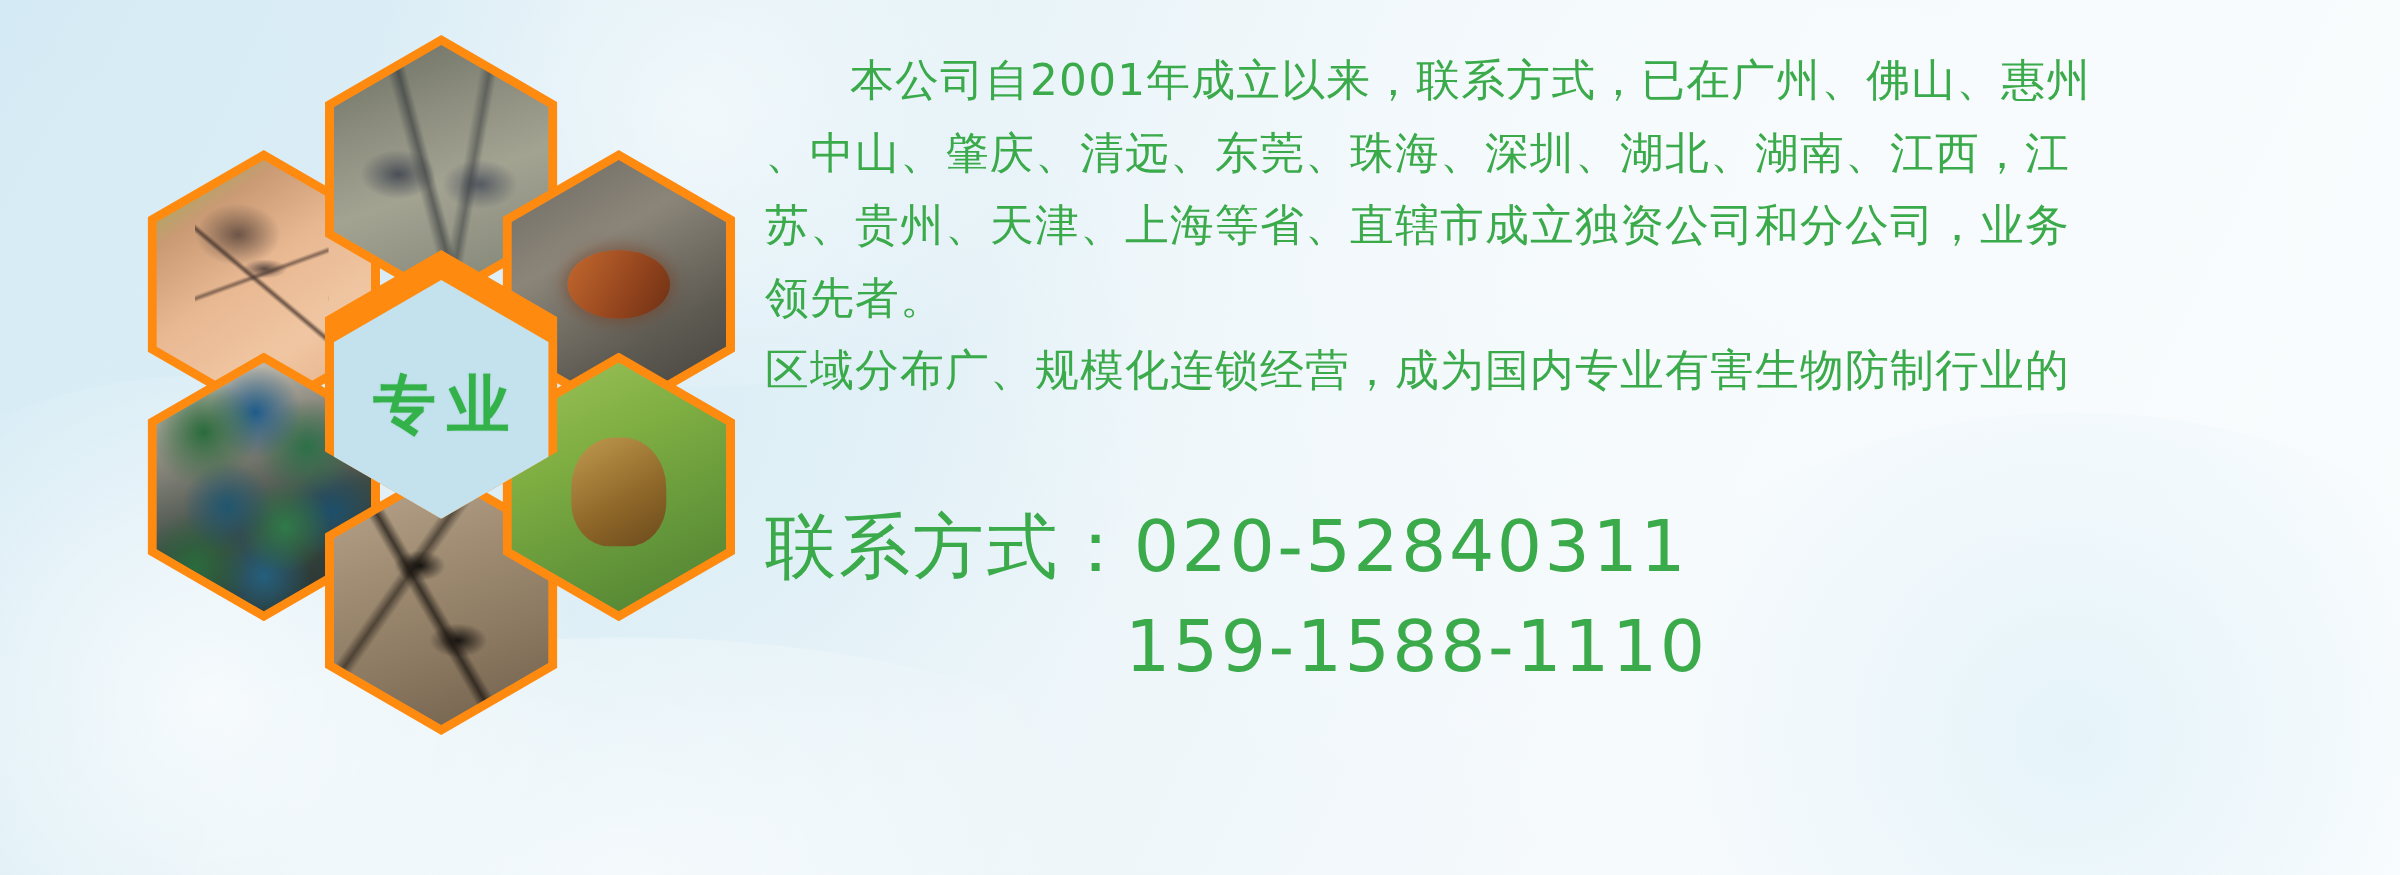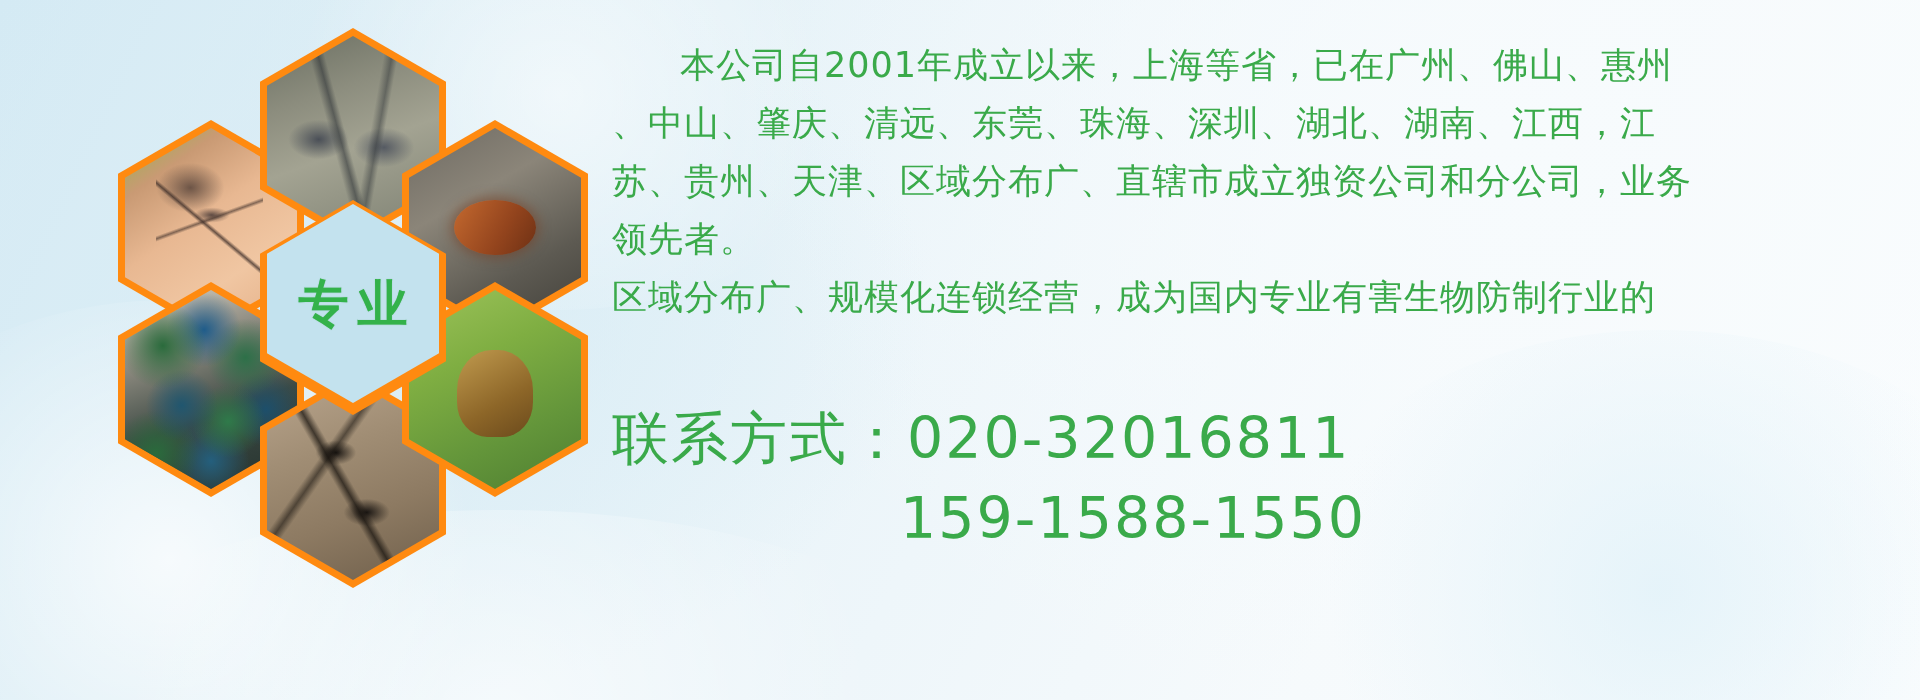--- a/index.html
+++ b/index.html
@@ -166,21 +166,21 @@
   .hex-logo {
     position: absolute;
     width: 186px;
     height: 215px;
     -webkit-clip-path: polygon(50% 0%, 100% 25%, 100% 75%, 50% 100%, 0% 75%, 0% 25%);
     clip-path: polygon(50% 0%, 100% 25%, 100% 75%, 50% 100%, 0% 75%, 0% 25%);
     background: #ff8a10;
   }
   .hex-logo .inner {
     position: absolute;
-    left: 7px; top: 4px;
+    left: 7px; top: 24px;
     width: 172px; height: 199px;
     -webkit-clip-path: polygon(50% 0%, 100% 25%, 100% 75%, 50% 100%, 0% 75%, 0% 25%);
     clip-path: polygon(50% 0%, 100% 25%, 100% 75%, 50% 100%, 0% 75%, 0% 25%);
     background: #c3e2ee;
     display: flex;
     flex-direction: column;
     align-items: center;
     justify-content: center;
     gap: 10px;
   }
@@ -279,26 +279,26 @@
     <div class="hex-logo" style="left:160px; top:190px;">
       <div class="inner">
         <div class="logo-line">专业</div>
       </div>
     </div>
 
   </div>
 
   <div id="copy">
     <div class="para">
-      <span class="l first">本公司自2001年成立以来，上海等省，已在广州、佛山、惠州</span>
+      <span class="l first">本公司自2001年成立以来，联系方式，已在广州、佛山、惠州</span>
       <span class="l">、中山、肇庆、清远、东莞、珠海、深圳、湖北、湖南、江西，江</span>
-      <span class="l">苏、贵州、天津、区域分布广、直辖市成立独资公司和分公司，业务</span>
+      <span class="l">苏、贵州、天津、上海等省、直辖市成立独资公司和分公司，业务</span>
       <span class="l">领先者。</span>
       <span class="l">区域分布广、规模化连锁经营，成为国内专业有害生物防制行业的</span>
     </div>
   </div>
 
   <div id="contact">
-    <div class="contact-line">联系方式：020-32016811</div>
-    <div class="contact-line second">159-1588-1550</div>
+    <div class="contact-line">联系方式：020-52840311</div>
+    <div class="contact-line second">159-1588-1110</div>
   </div>
 
 </div>
 
 </body></html>

